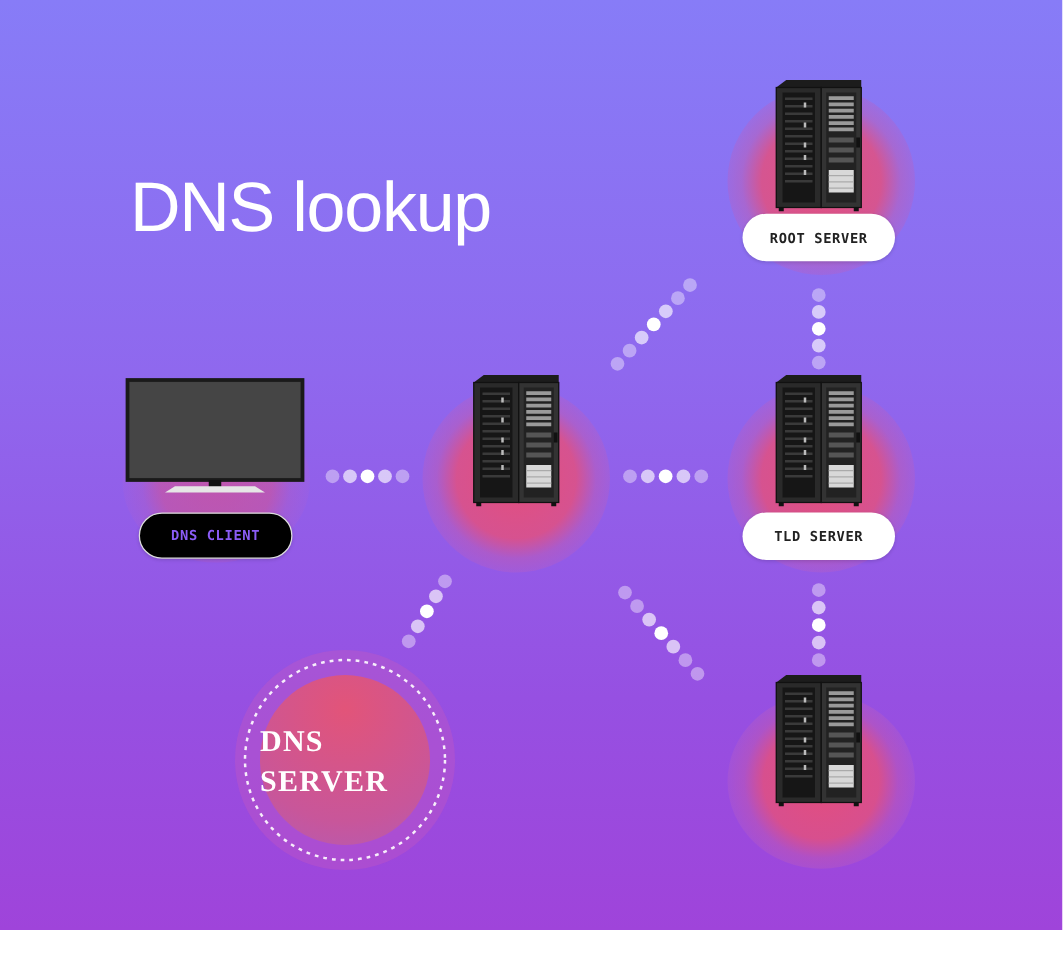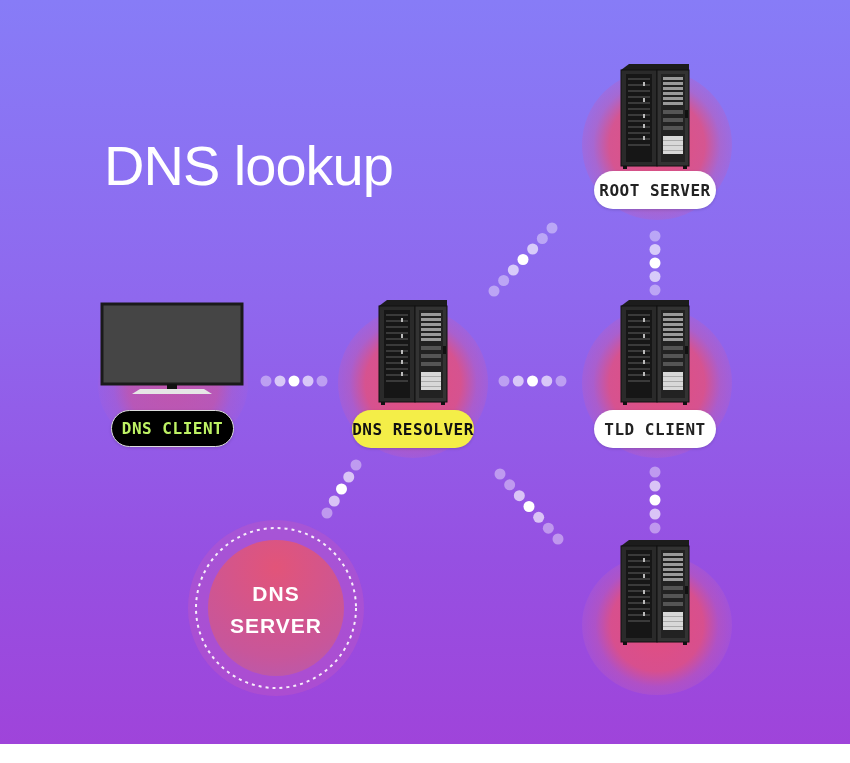--- a/index.html
+++ b/index.html
@@ -14,33 +14,33 @@
     font-family: "Liberation Sans", "DejaVu Sans", sans-serif;
     font-size:56px; color:#fff; letter-spacing:-1px; line-height:1;
   }
   .glow {
     position:absolute; border-radius:50%;
     background: radial-gradient(circle, rgba(232,78,120,0.95) 0%, rgba(226,80,128,0.85) 45%, rgba(200,90,170,0.45) 60%, rgba(170,100,220,0.25) 78%, rgba(150,100,230,0) 100%);
   }
   .pill {
     position:absolute; height:38px; border-radius:19px;
     background:#fff; color:#222;
-    font-size:16px; font-weight:bold; letter-spacing:0.5px;
+    font-size:11px; font-weight:bold; letter-spacing:0.5px;
     display:flex; align-items:center; justify-content:center;
     box-shadow: 0 1px 3px rgba(0,0,0,0.15);
   }
-  .pill.dark { background:#000; color:#bef264; border:1.5px solid #ddd; }
+  .pill.dark { background:#000; color:#8b5cf6; border:1.5px solid #ddd; }
   .pill.yellow { background:#f4ee48; color:#111; }
   .server { position:absolute; }
   .tv { position:absolute; }
   .dots { position:absolute; left:0; top:0; }
   .cache-label {
-    position:absolute; color:#fff; font-weight:bold; font-size:21px;
-    text-align:center; line-height:32px; letter-spacing:1px;
-    font-family: Liberation Sans, sans-serif;
+    position:absolute; color:#fff; font-weight:bold; font-size:24px;
+    text-align:left; line-height:32px; letter-spacing:1px;
+    font-family: Liberation Serif, serif;
   }
 </style>
 </head>
 <body>
 
 <div class="stage">
 
   <div class="title">DNS lookup</div>
 
   <div class="glow" style="left:582px;top:70px;width:150px;height:150px;"></div>
@@ -185,16 +185,15 @@
           </g>
         <rect x="68" y="48" width="3" height="8" fill="#111"></rect>
         <rect x="6" y="104" width="4" height="3" fill="#111"></rect>
           <rect x="66" y="104" width="4" height="3" fill="#111"></rect>
       </g>
     </defs>
   </svg>
 
   <div class="pill" style="left:594px;top:171px;width:122px;">ROOT SERVER</div>
   <div class="pill dark" style="left:111px;top:410px;width:121px;height:35px;">DNS CLIENT</div>
-  <div class="pill yellow" style="left:352px;top:410px;width:122px;">DNS RESOLVER</div>
-  <div class="pill" style="left:594px;top:410px;width:122px;">TLD CLIENT</div>
+  <div class="pill" style="left:594px;top:410px;width:122px;">TLD SERVER</div>
 
 </div>
 
 </body></html>

